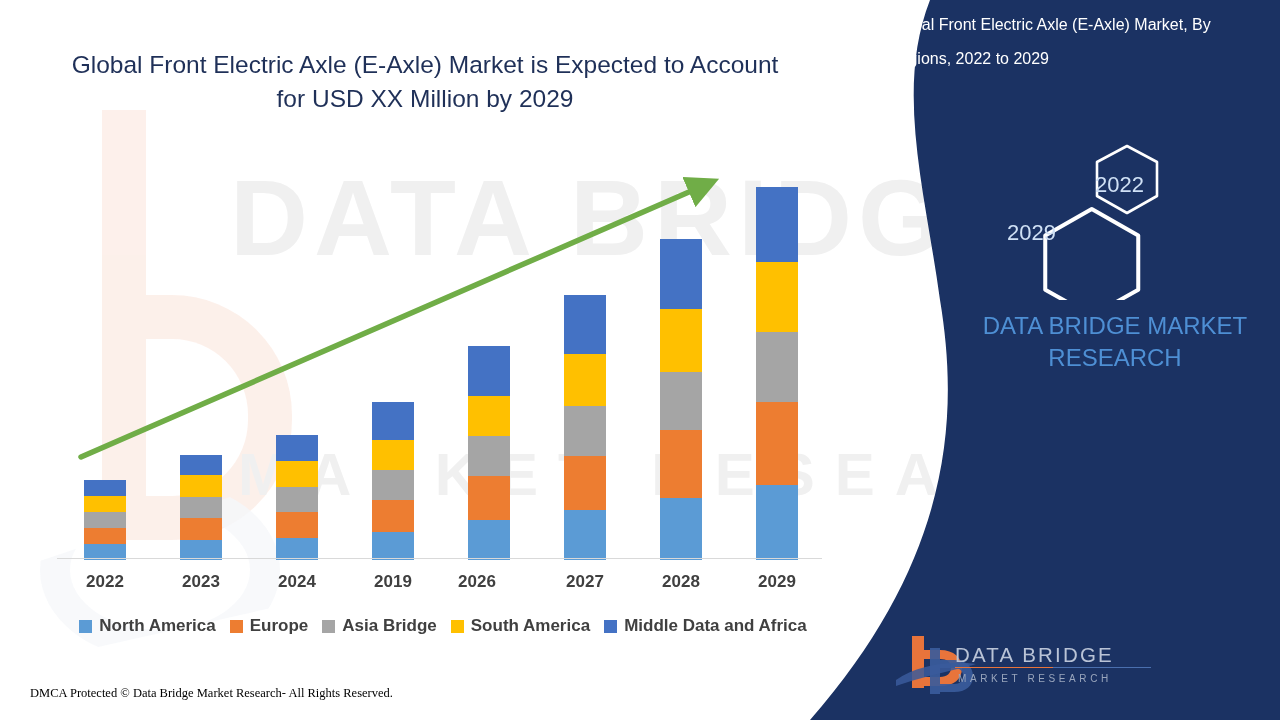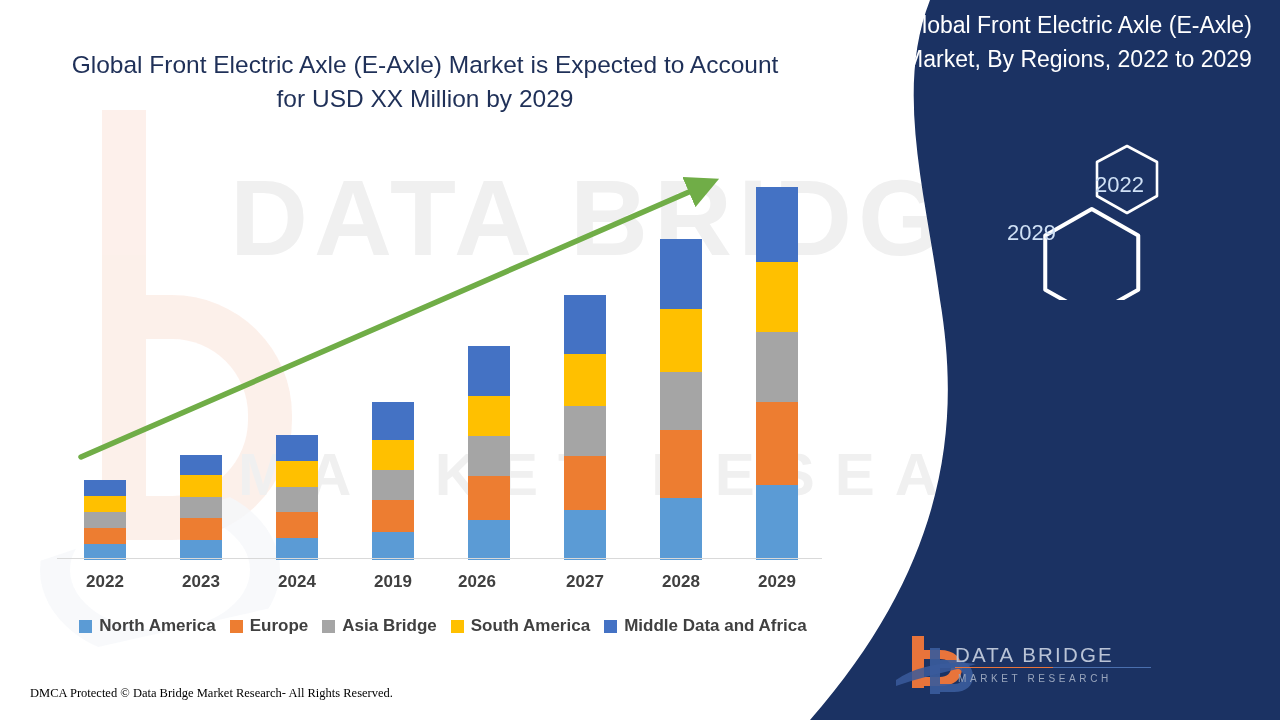--- a/index.html
+++ b/index.html
@@ -87,21 +87,21 @@
   }
 
   
   #right-panel {
     position:absolute; right:0; top:0; width:480px; height:720px;
     background:#1b3263;
     clip-path: path("M 130 0 L 480 0 L 480 720 L 10 720 C 150 560 160 420 140 300 C 125 190 95 90 130 0 Z");
   }
   #panel-title {
     position:absolute; left:888px; top:8px; width:380px;
-    color:#ffffff; font-size:23px; line-height:34px; font-weight:400;text-align:center;
+    color:#ffffff; font-size:16px; line-height:34px; font-weight:400;
   }
   #hexes { position:absolute; left:985px; top:140px; width:200px; height:160px; }
   .hex-label {
     position:absolute; color:#cfe0f5; font-size:22px; font-weight:400;
   }
   #brand-name {
     position:absolute; left:960px; top:310px; width:310px; text-align:center;
     color:#4e8fd4; font-size:24px; line-height:32px; font-weight:400;
   }
 
@@ -247,20 +247,21 @@
 
   <div id="hexes">
     <svg width="200" height="160" viewBox="0 0 200 160">
       <polygon points="45,60 75,43 105,60 105,95 75,112 45,95" transform="translate(-25,-10) scale(1.55) translate(10,8)" fill="none" stroke="#ffffff" stroke-width="2.6" stroke-linejoin="round"></polygon>
       <polygon points="112,12 142,-4 172,12 172,46 142,63 112,46" transform="translate(0,10)" fill="none" stroke="#ffffff" stroke-width="2.6" stroke-linejoin="round"></polygon>
     </svg>
     <span class="hex-label" style="left:22px; top:80px;">2029</span>
     <span class="hex-label" style="left:110px; top:32px;">2022</span>
   </div>
 
+  <div id="brand-name">DATA BRIDGE MARKET RESEARCH</div>
 
   <svg id="logo" viewBox="0 0 250 70">
     <path d="M22 6 L34 6 L34 58 L22 58 Z" fill="#E8743B"></path>
     <path d="M34 20 L50 20 C64 20 72 28 72 38 C72 49 64 56 50 56 L34 56 Z
              M34 29 L34 47 L50 47 C57 47 61 43 61 38 C61 32 57 29 50 29 Z" fill="#E8743B"></path>
     <path d="M40 18 L50 18 L50 64 L40 64 Z" fill="#3A5B9B" opacity="0.92"></path>
     <path d="M50 30 L64 30 C76 30 83 37 83 46 C83 56 76 62 64 62 L50 62 Z
              M50 38 L50 54 L64 54 C70 54 73 51 73 46 C73 41 70 38 64 38 Z" fill="#3A5B9B" opacity="0.92"></path>
     <path d="M6 50 C26 36 58 30 86 34 C66 40 34 46 6 56 Z" fill="#3A5B9B" opacity="0.85"></path>
   </svg>

